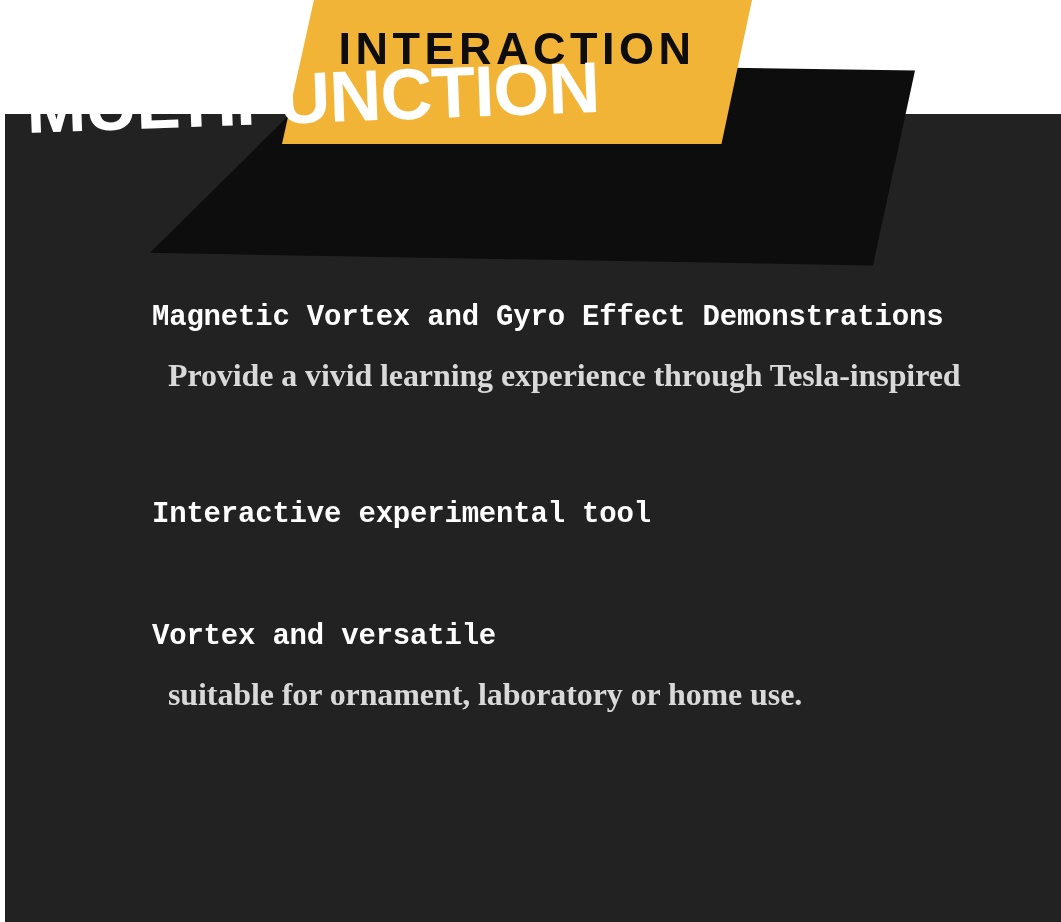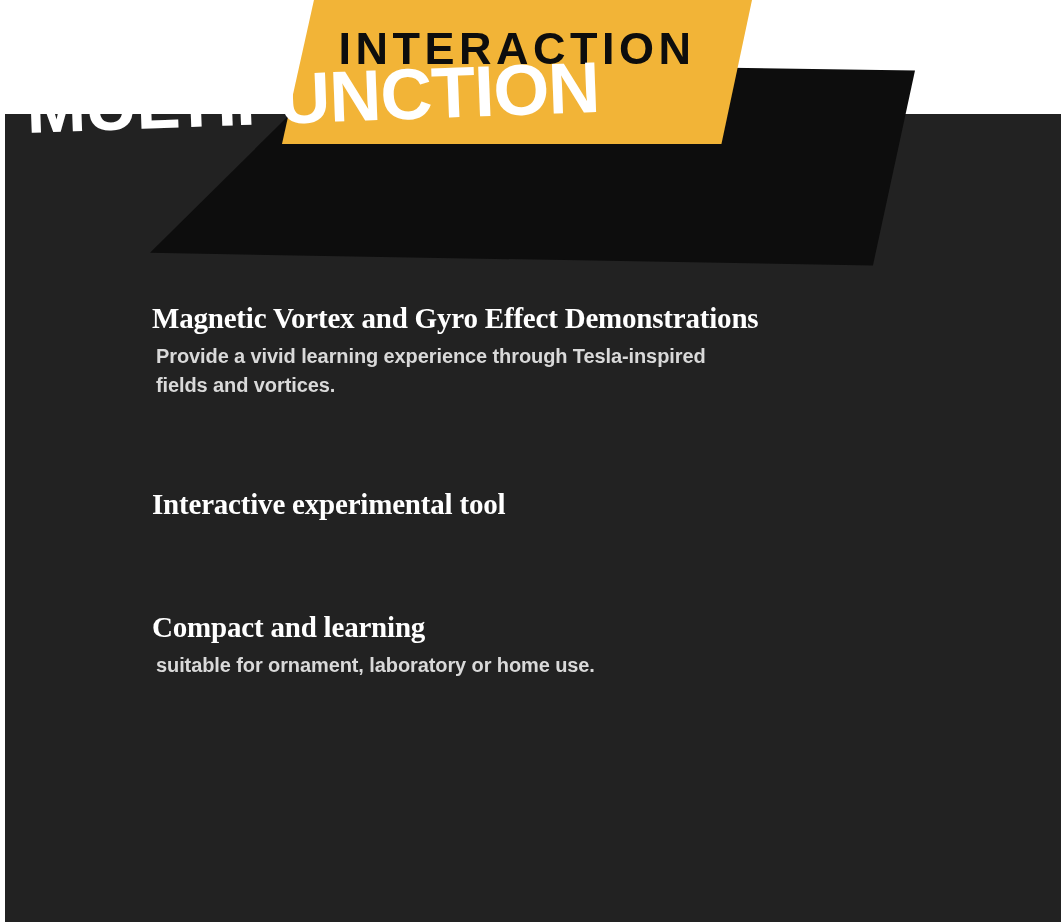--- a/index.html
+++ b/index.html
@@ -92,34 +92,34 @@
     z-index: 5;
   }
   .feature-block {
     margin-bottom: 60px;
   }
   .feature-block:last-child {
     margin-bottom: 0;
   }
   .feature-heading {
     color: #ffffff;
-    font-family: Liberation Serif, serif;
+    font-family: Liberation Mono, monospace;
     font-size: 29px;
     font-weight: 700;
     line-height: 1.25;
     margin: 0 0 6px 0;
     letter-spacing: -0.2px;
   }
   .feature-body {
     color: #d9d9d9;
-    font-family: Liberation Sans, sans-serif;
-    font-size: 20px;
+    font-family: Liberation Serif, serif;
+    font-size: 32px;
     font-weight: 700;
     line-height: 1.45;
-    margin: 4px;
+    margin: 16px;
     letter-spacing: -0.1px;
   }
   .feature-body .line {
     display: block;
   }
   .spacer-a { height: 22px; }
   .spacer-b { height: 20px; }
 </style>
 </head>
 <body>
@@ -135,31 +135,30 @@
   <div class="yellow-banner">
     <div class="yellow-banner-label">INTERACTION</div>
   </div>
 
   <div class="features">
 
     <div class="feature-block">
       <h2 class="feature-heading">Magnetic Vortex and Gyro Effect Demonstrations</h2>
       <p class="feature-body">
         <span class="line">Provide a vivid learning experience through Tesla-inspired</span>
-        <span class="line">fields and vortices.</span>
       </p>
       <div class="spacer-a"></div>
     </div>
 
     <div class="feature-block">
       <h2 class="feature-heading">Interactive experimental tool</h2>
       <div class="spacer-b"></div>
     </div>
 
     <div class="feature-block">
-      <h2 class="feature-heading">Compact and learning</h2>
+      <h2 class="feature-heading">Vortex and versatile</h2>
       <p class="feature-body">
         <span class="line">suitable for ornament, laboratory or home use.</span>
       </p>
     </div>
 
   </div>
 </div>
 
 </body></html>

